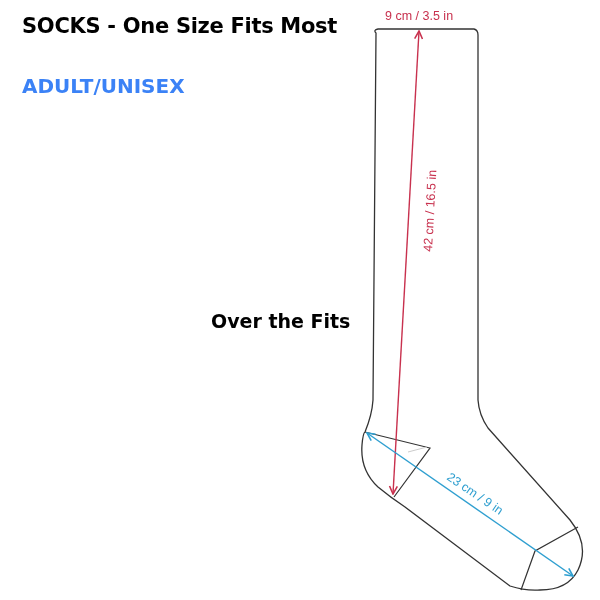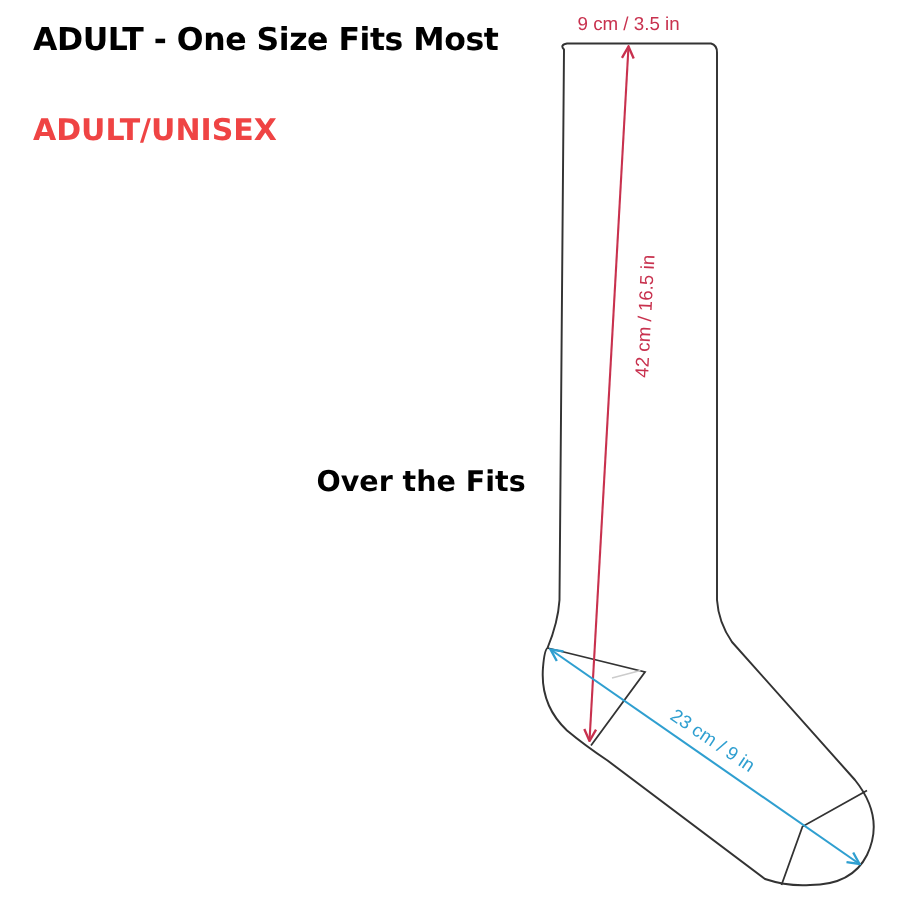--- a/index.html
+++ b/index.html
@@ -5,34 +5,34 @@
     html, body { margin: 0; padding: 0; background: #ffffff; }
     body { width: 600px; height: 600px; position: relative; overflow: hidden; font-family: "DejaVu Sans", sans-serif; }
     .title {
       position: absolute; left: 22px; top: 14px;
       font-family: "DejaVu Sans", sans-serif; font-weight: bold;
       font-size: 21px; color: #000; letter-spacing: -0.3px; white-space: nowrap;
     }
     .subtitle {
       position: absolute; left: 22px; top: 74px;
       font-family: "DejaVu Sans", sans-serif; font-weight: bold;
-      font-size: 20px; color: #ef4444; letter-spacing: 0px; white-space: nowrap;
+      font-size: 20px; color: #3b82f6; letter-spacing: 0px; white-space: nowrap;
     }
     .style-label {
       position: absolute; left: 211px; top: 310px;
       font-family: "DejaVu Sans", sans-serif; font-weight: bold;
       font-size: 19px; color: #000; white-space: nowrap;
     }
     svg.diagram { position: absolute; left: 0; top: 0; }
     .dim-text { font-family: "Liberation Sans", sans-serif; font-size: 12.5px; }
   </style>
 </head>
 <body>
 
-<div class="title">ADULT - One Size Fits Most</div>
+<div class="title">SOCKS - One Size Fits Most</div>
 <div class="subtitle">ADULT/UNISEX</div>
 <div class="style-label">Over the Fits</div>
 
 <svg class="diagram" width="600" height="600" viewBox="0 0 600 600">
   <defs>
     <marker id="arrowRed" viewBox="0 0 10 10" refX="9" refY="5" markerWidth="7" markerHeight="7" orient="auto-start-reverse">
       <path d="M1,1 L9,5 L1,9" fill="none" stroke="#c8314e" stroke-width="1.6"></path>
     </marker>
     <marker id="arrowBlue" viewBox="0 0 10 10" refX="9" refY="5" markerWidth="7" markerHeight="7" orient="auto-start-reverse">
       <path d="M1,1 L9,5 L1,9" fill="none" stroke="#2f9fd0" stroke-width="1.6"></path>

